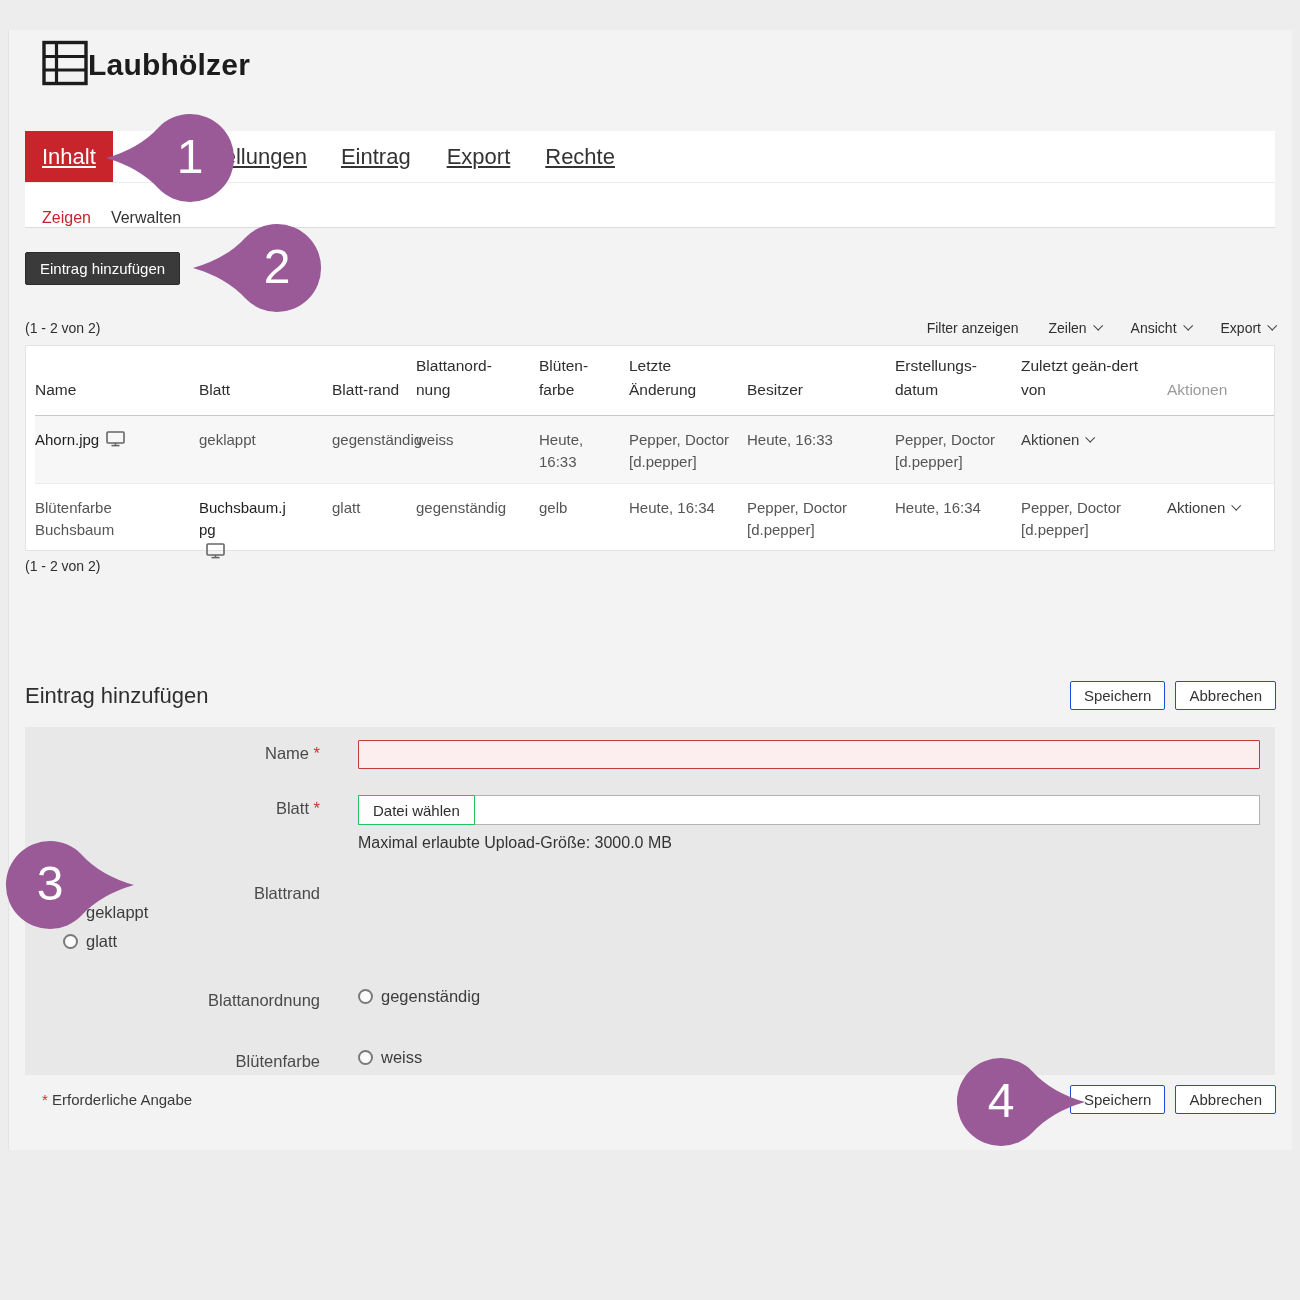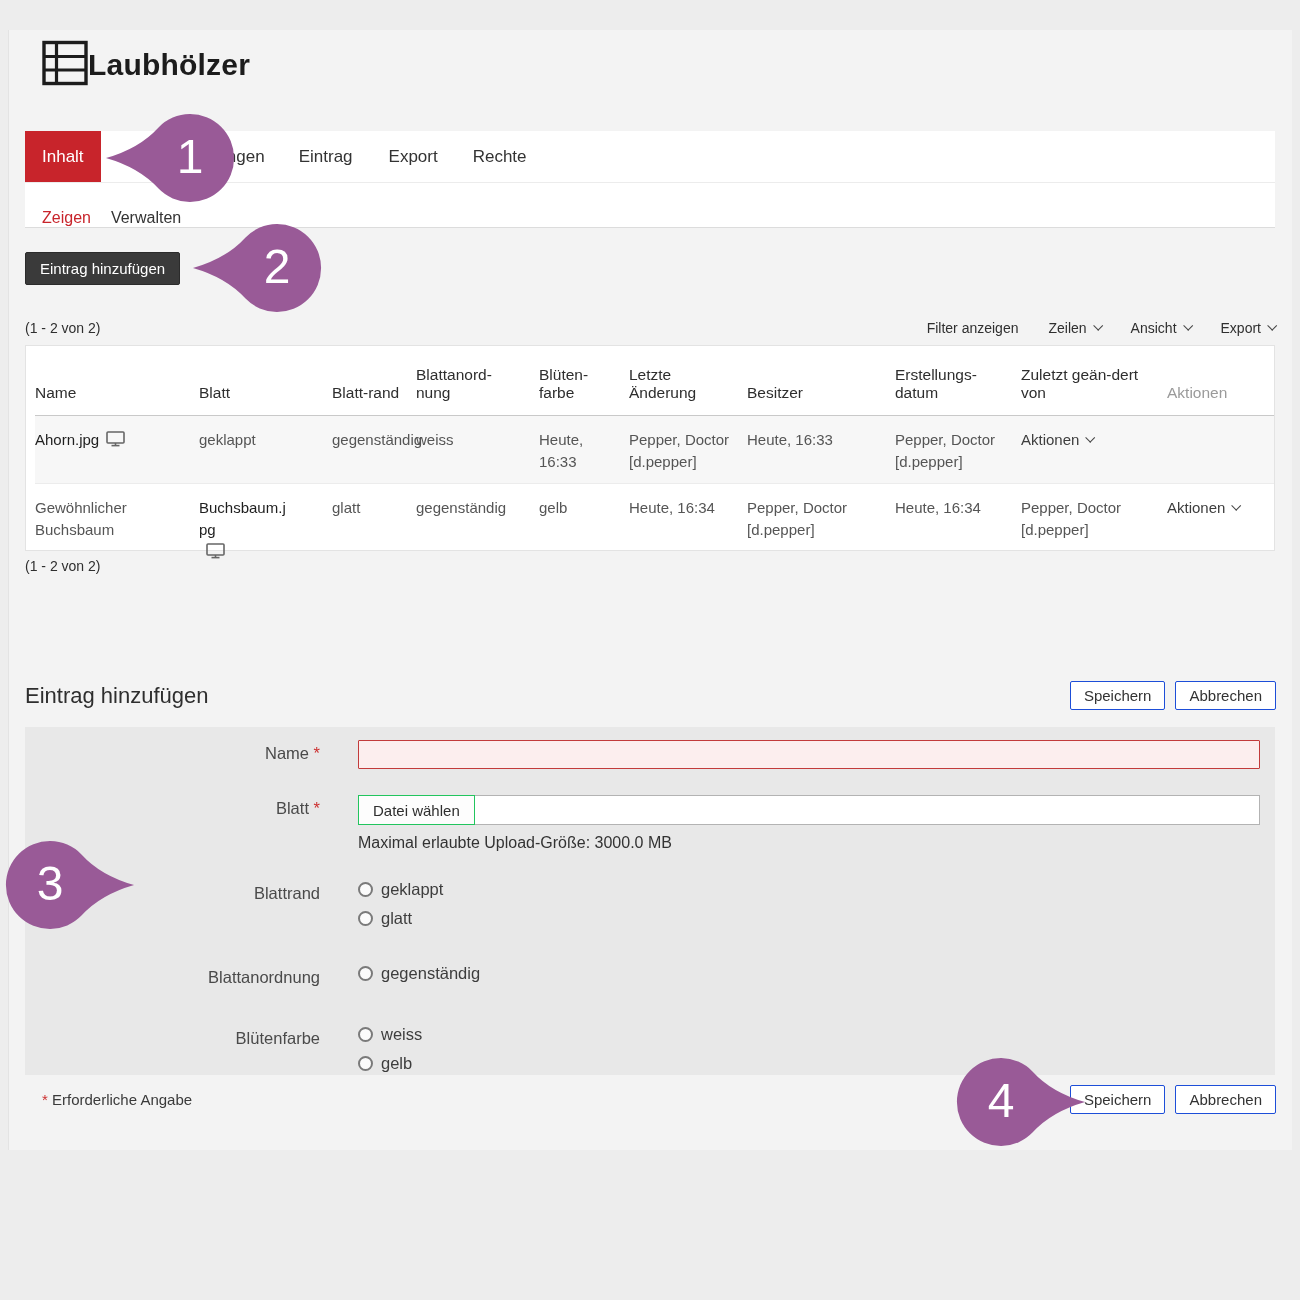--- a/index.html
+++ b/index.html
@@ -9,21 +9,21 @@
   .content-surface { position:absolute; left:8px; top:30px; width:1284px; height:1120px;
                      background:#f3f3f3; border-left:1px solid #e3e3e3; }
 
   
   .app-header { position:absolute; left:42px; top:40px; display:flex; align-items:center; }
   .app-title { font-size:30px; font-weight:700; color:#1c1c1c; letter-spacing:.2px; }
 
   
   .tabbar { position:absolute; left:25px; top:131px; width:1250px; background:#fff; border-bottom:1px solid #dcdcdc; }
   .tabs-row { display:flex; align-items:stretch; height:52px; border-bottom:1px solid #ececec; }
-  .tab { display:flex; align-items:center; font-size:17px; color:#333; cursor:pointer; }
+  .tab { display:flex; align-items:center; font-size:22px; color:#333; cursor:pointer;text-decoration:underline; }
   .tab.active { background:#c8242b; color:#fff; padding:0 17px; }
   .tab.t2 { margin-left:62px; } .tab.t3 { margin-left:34px; } .tab.t4 { margin-left:36px; } .tab.t5 { margin-left:35px; }
   .subtabs-row { display:flex; align-items:flex-end; height:44px; padding-left:17px; gap:20px; }
   .subtab { font-size:16px; color:#333; cursor:pointer; }
   .subtab.active { color:#c8242b; }
 
   
   .add-btn { position:absolute; left:25px; top:252px; height:33px; padding:0 14px;
              background:#3a3a3a; border:1px solid #2b2b2b; border-radius:2px;
              color:#fff; font-size:15px; display:flex; align-items:center; cursor:pointer; }
@@ -36,21 +36,21 @@
   .chev { display:inline-block; width:7px; height:7px; border-right:1.6px solid #444;
           border-bottom:1.6px solid #444; transform:rotate(45deg) translateY(-1px); margin-left:7px; margin-bottom:3px; }
   .meta-bottom { position:absolute; left:25px; top:558px; font-size:14px; color:#2f2f2f; }
 
   
   .data-table { position:absolute; left:25px; top:345px; width:1250px; background:#fff;
                 border:1px solid #e3e3e3; padding-left:9px; }
   .tr { display:grid; grid-template-columns:164px 133px 84px 123px 90px 118px 148px 126px 146px 107px; }
   .tr > div { padding-right:16px; }
   .thead { height:70px; align-items:end; border-bottom:1px solid #c9c9c9; }
-  .thead > div { padding-bottom:13px; font-size:15.5px; color:#2e2e2e; line-height:18px; }
+  .thead > div { padding-bottom:13px; font-size:15.5px; color:#2e2e2e; line-height:24px; }
   .thead .col-actions { color:#9a9a9a; }
   .row { font-size:15px; color:#555; line-height:22px; }
   .row > div { padding-top:13px; }
   .row1 { height:68px; background:#f7f7f7; border-bottom:1px solid #ececec; }
   .row2 { height:66px; background:#fff; }
   .filename { color:#1f1f1f; }
   .filename-wrap { display:inline; word-break:break-all; }
   .fw-narrow .filename { display:inline-block; max-width:92px; word-break:break-all; vertical-align:top; }
   .monitor { vertical-align:-2px; margin-left:7px; }
   .cell-actions { color:#3d3d3d; cursor:pointer; }
@@ -68,21 +68,21 @@
   .form-label { width:295px; text-align:right; font-size:16.5px; color:#4a4a4a; padding-top:4px; flex-shrink:0; }
   .req { color:#cc2f2f; }
   .form-field { margin-left:38px; flex:1; }
   .input-error { width:100%; height:29px; background:#fceeee; border:1.5px solid #c23b3b;
                  border-radius:1px; font-size:15px; padding:0 8px; color:#333; outline:none; }
   .file-control { display:flex; height:30px; width:100%; }
   .file-btn { background:#fdfdfd; border:1px solid #22c55e; font-size:15px; color:#2e2e2e;
               padding:0 14px; font-family:inherit; cursor:pointer; }
   .file-area { flex:1; background:#fff; border:1px solid #b3b3b3; border-left:none; }
   .hint { margin-top:9px; font-size:16px; color:#333; }
-  .row-blatt { margin-top:26px; } .row-blattrand { margin-top:28px; }
+  .row-blatt { margin-top:26px; } .row-blattrand { margin-top:28px;flex-direction:column; }
   .row-blattanordnung { margin-top:26px; } .row-bluetenfarbe { margin-top:32px; }
   .option { display:flex; align-items:center; margin-bottom:10px; cursor:pointer; }
   .radio { width:15px; height:15px; border:2px solid #7a7a7a; border-radius:50%;
            background:#fbfbfb; margin-right:8px; flex-shrink:0; }
   .option-label { font-size:16.5px; color:#3d3d3d; }
   .form-footer { position:absolute; left:25px; top:1085px; width:1251px; display:flex;
                  justify-content:space-between; align-items:flex-start; }
   .required-note { font-size:15px; color:#3a3a3a; padding-left:17px; padding-top:6px; }
 
   
@@ -173,21 +173,21 @@
       <div>gegenständig</div>
       <div>weiss</div>
       <div>Heute, 16:33</div>
       <div>Pepper, Doctor [d.pepper]</div>
       <div>Heute, 16:33</div>
       <div>Pepper, Doctor [d.pepper]</div>
       <div class="cell-actions"><span>Aktionen</span><span class="chev"></span></div>
     </div>
 
     <div class="tr row row2">
-      <div>Gewöhnlicher Buchsbaum</div>
+      <div>Blütenfarbe Buchsbaum</div>
       <div class="fw-narrow">
         <span class="filename">Buchsbaum.jpg</span><span class="monitor"><svg width="19" height="16" viewBox="0 0 19 16" fill="none">
               <rect x="1" y="1" width="17" height="11" rx="1" stroke="#666" stroke-width="1.6"></rect>
               <line x1="9.5" y1="12" x2="9.5" y2="14.6" stroke="#666" stroke-width="1.6"></line>
               <line x1="5.5" y1="14.6" x2="13.5" y2="14.6" stroke="#666" stroke-width="1.6"></line>
             </svg></span>
       </div>
       <div>glatt</div>
       <div>gegenständig</div>
       <div>gelb</div>

